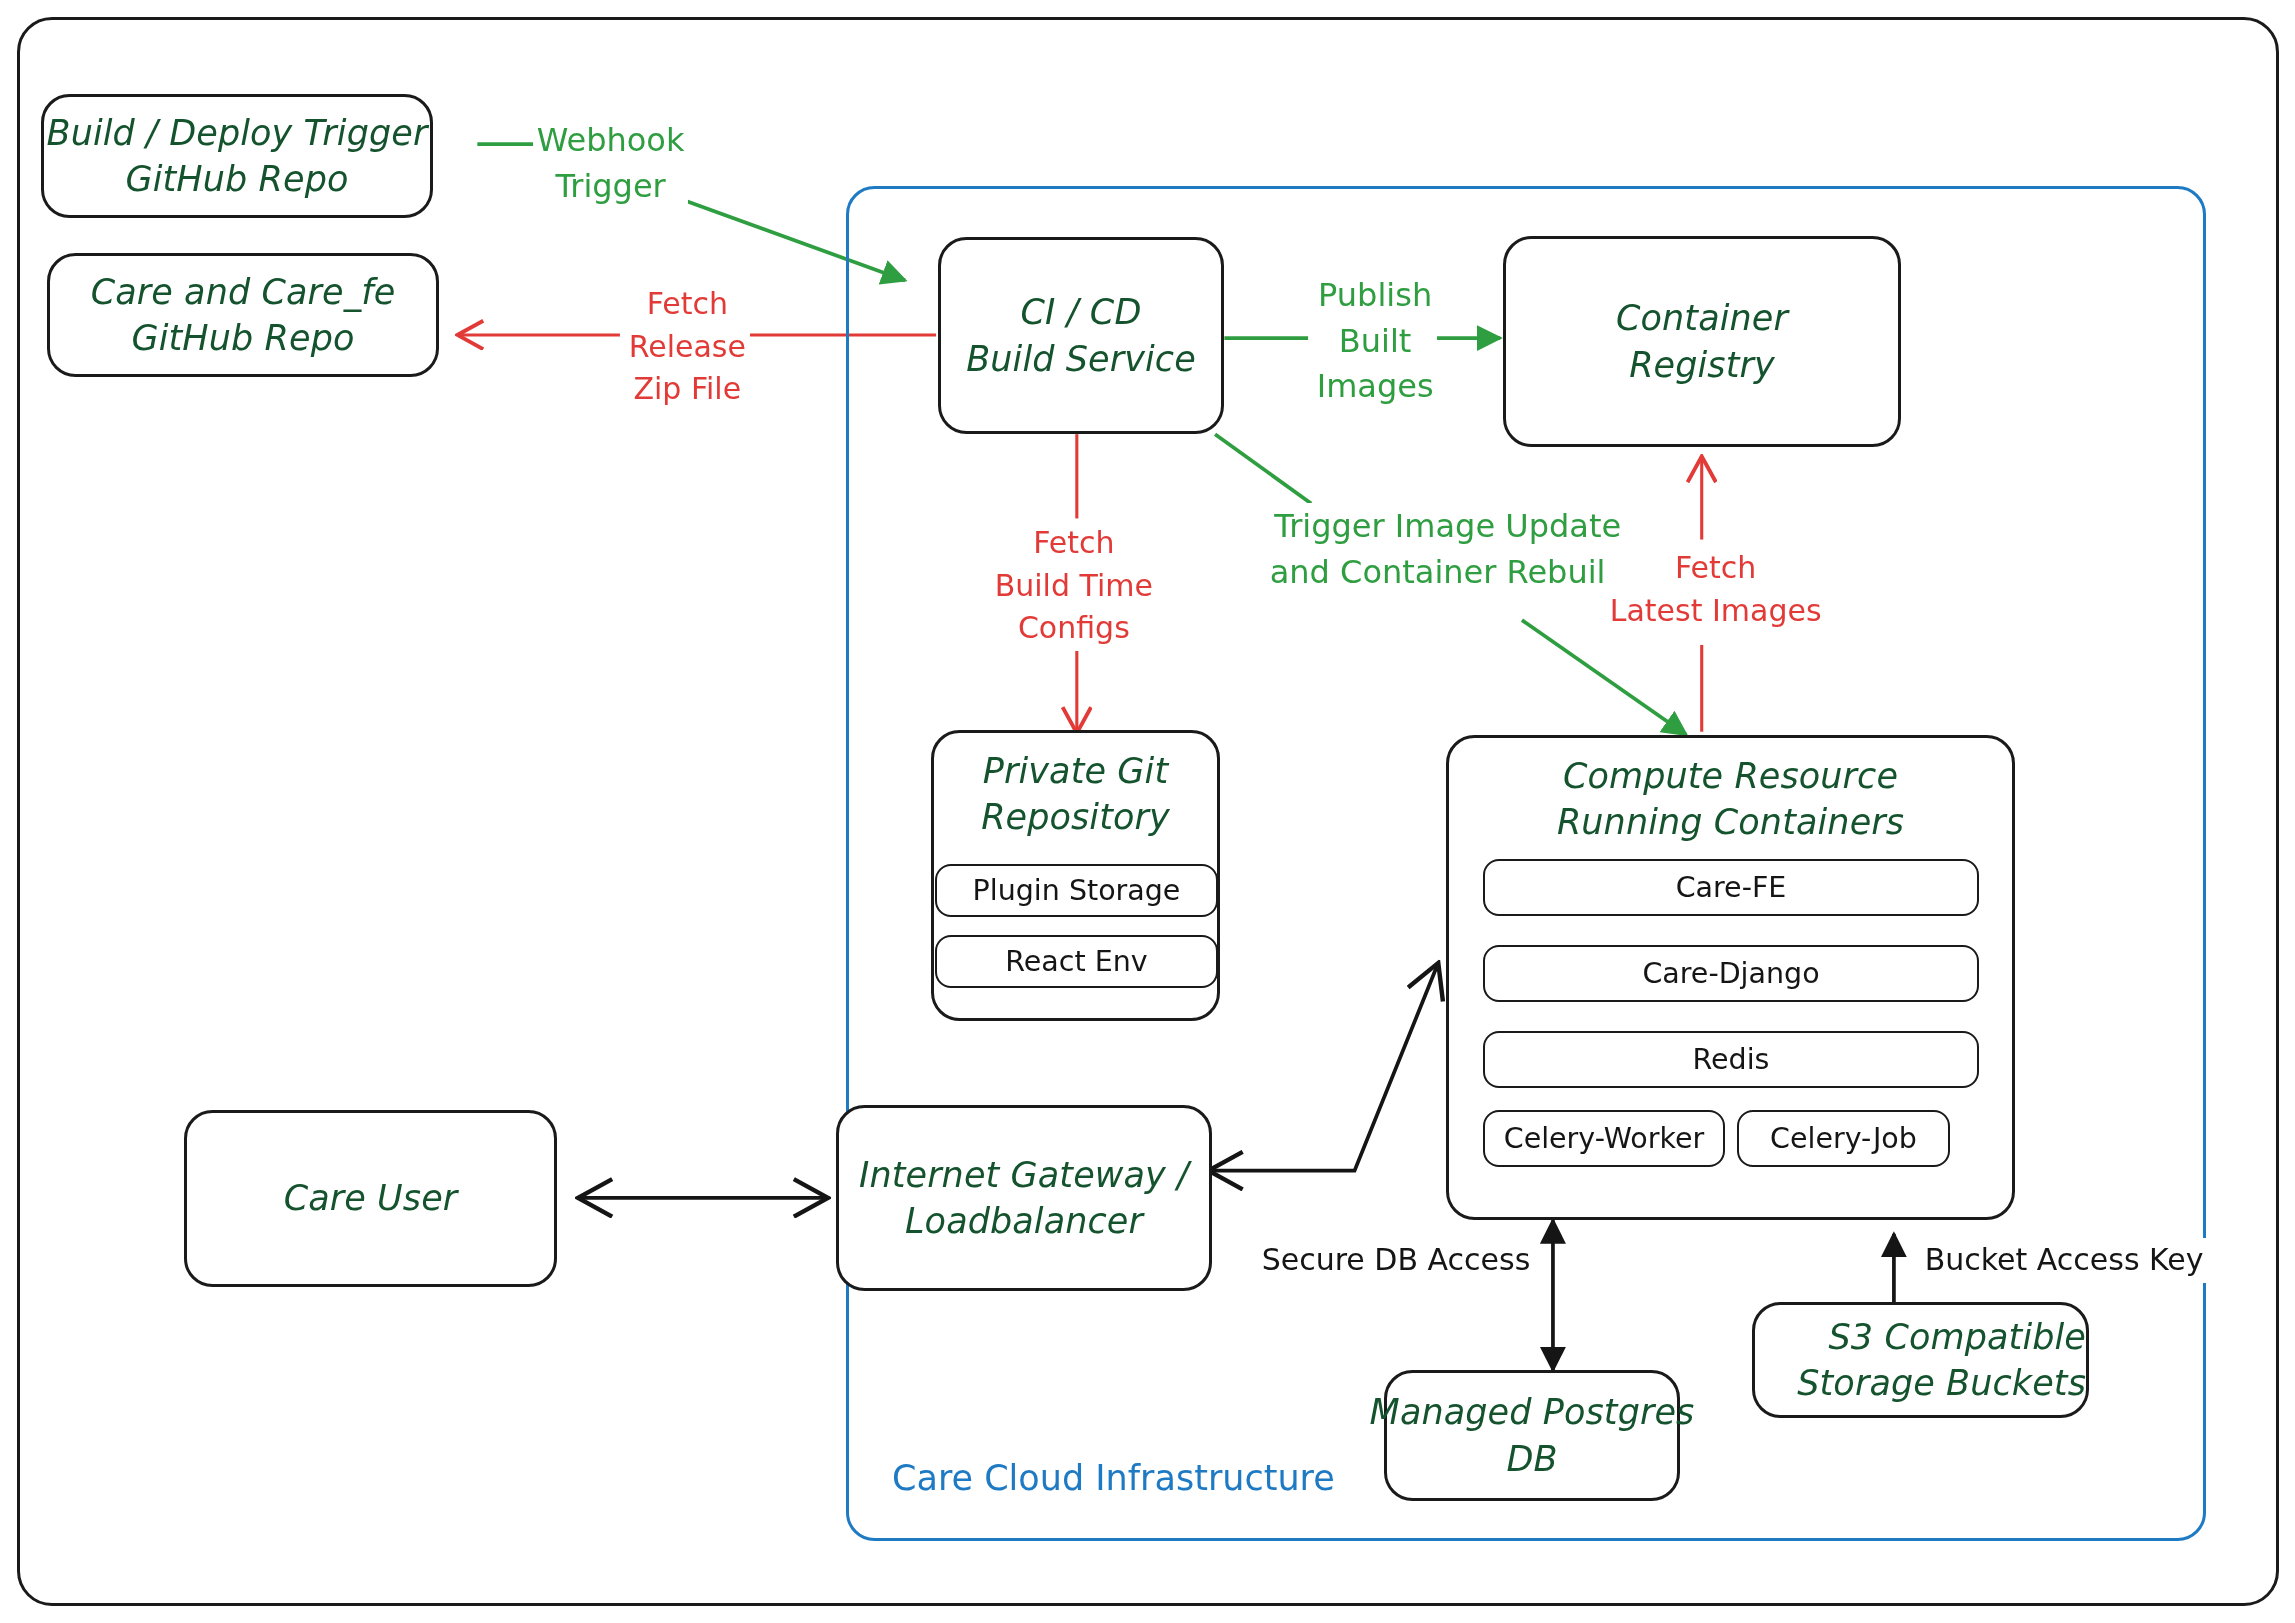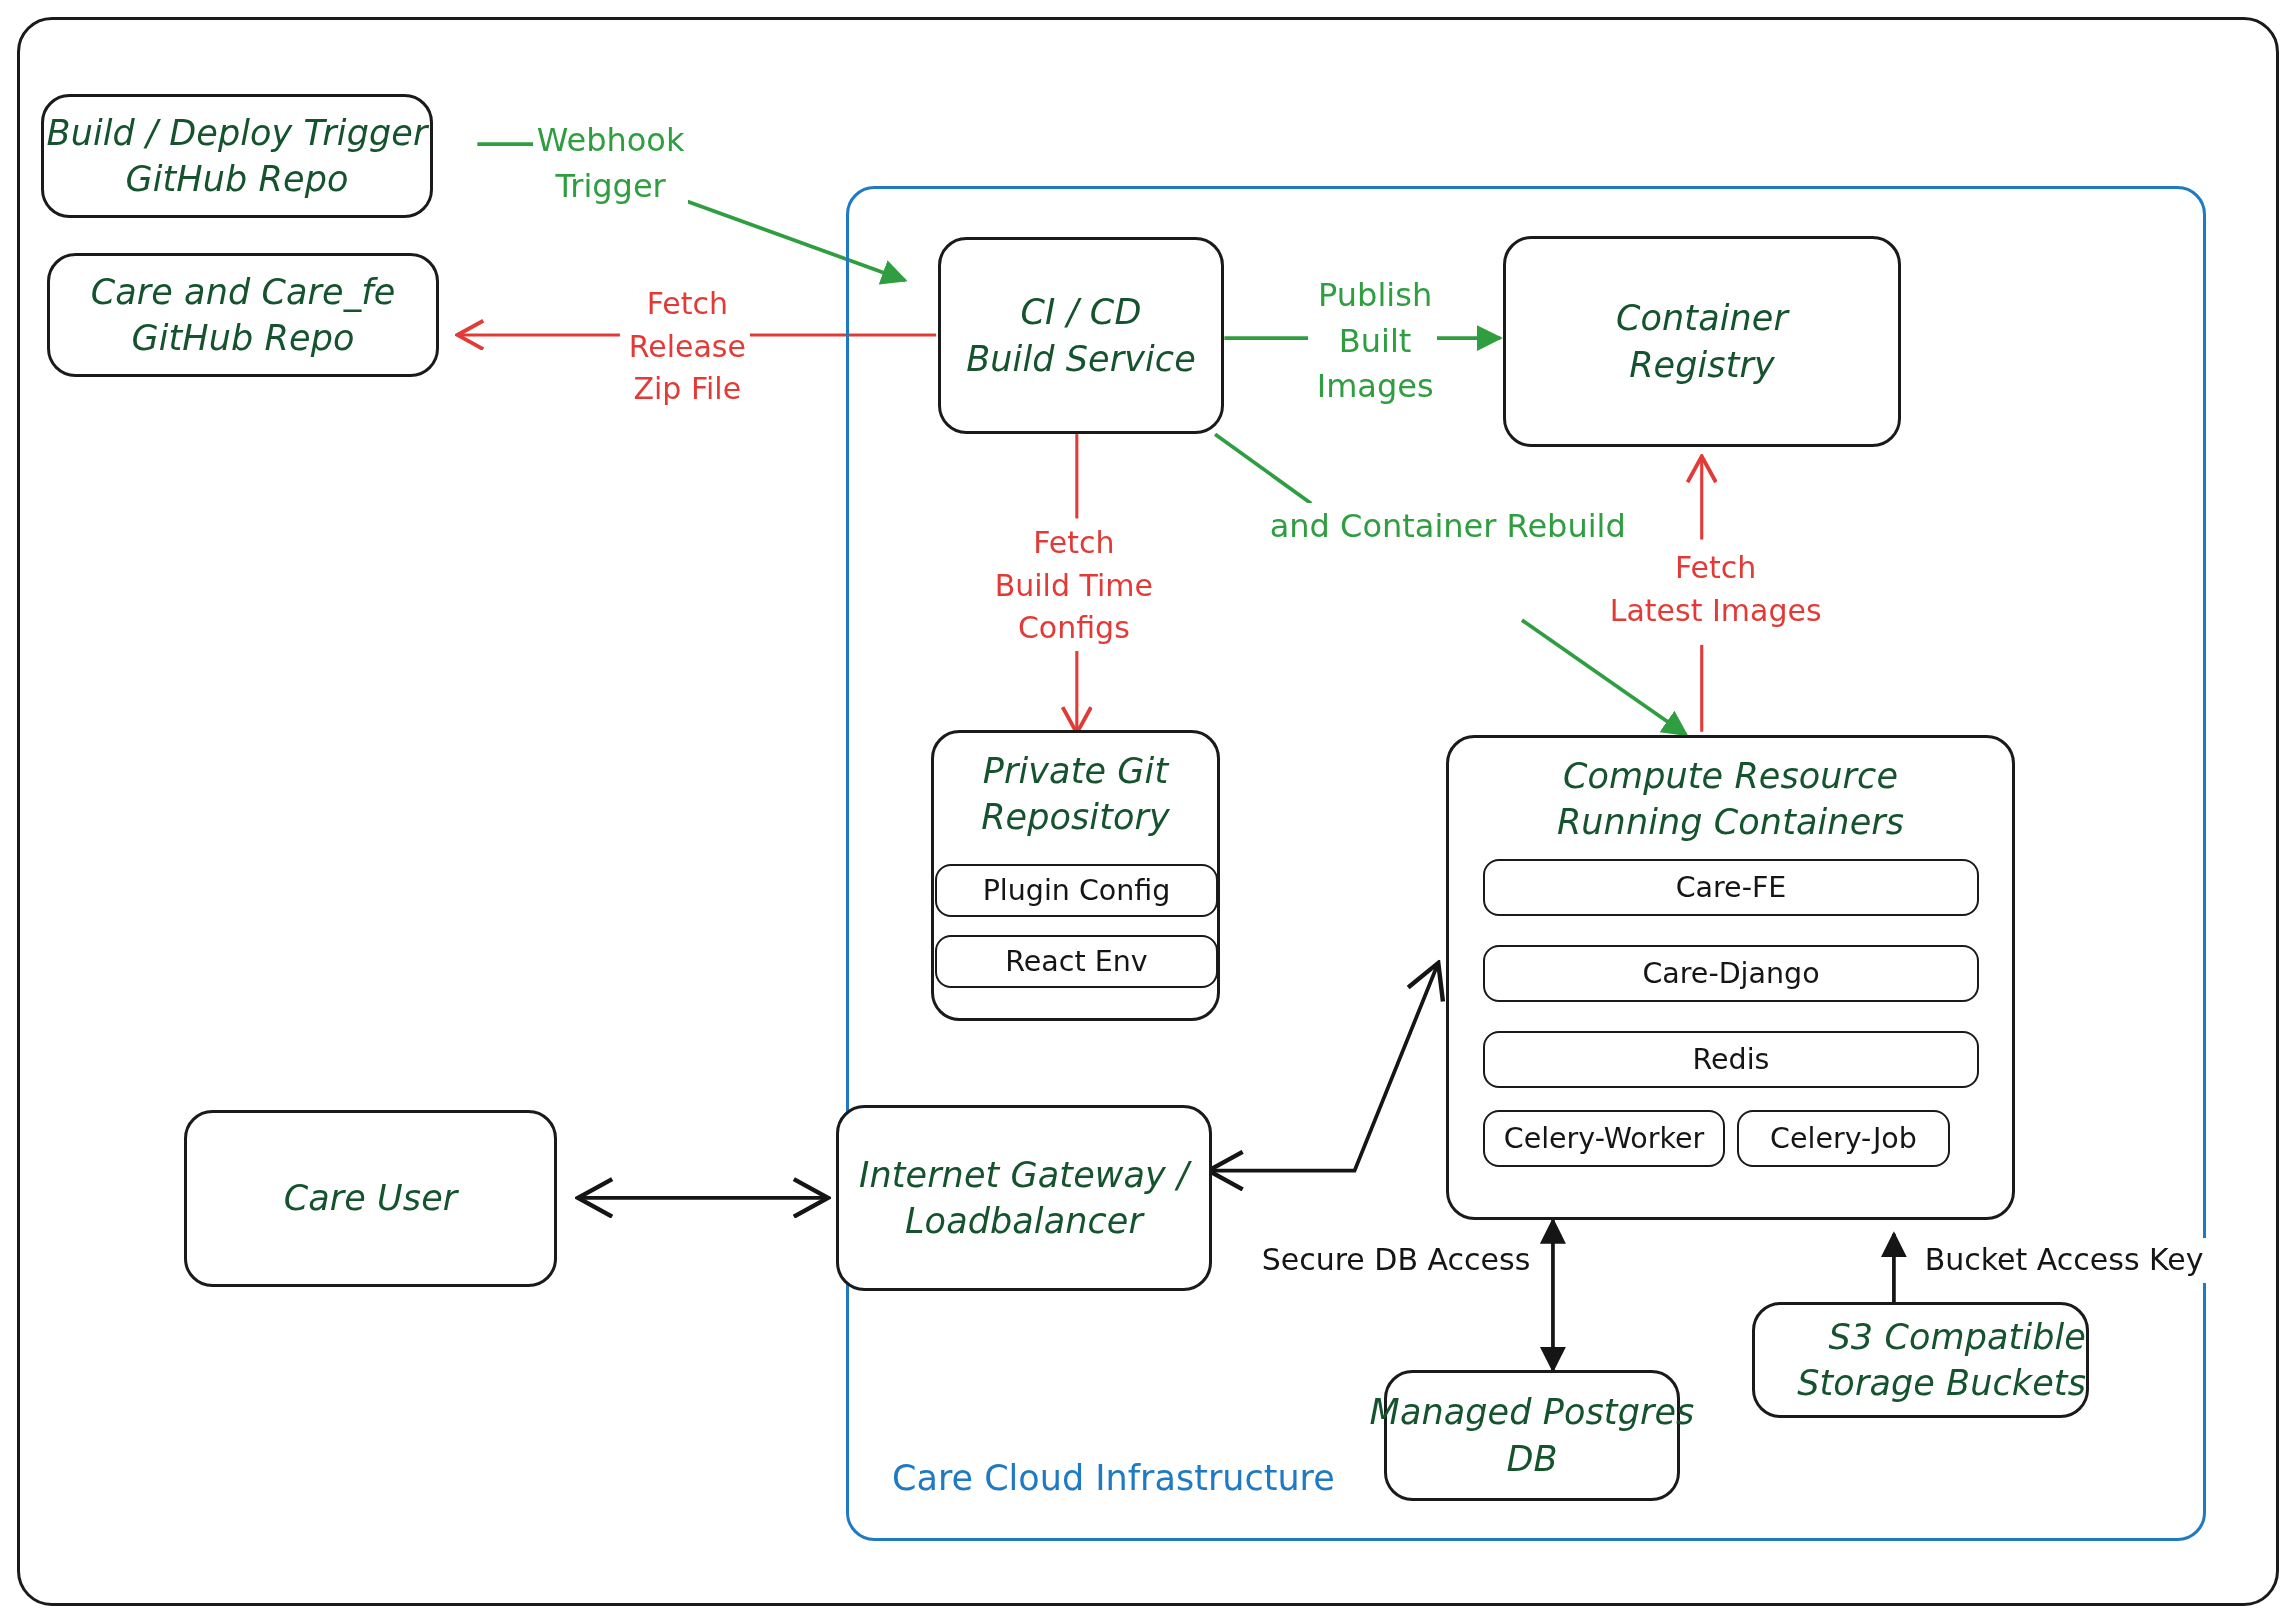--- a/index.html
+++ b/index.html
@@ -182,21 +182,21 @@
   <div class="node" style="left:1503px; top:236px; width:398px; height:211px;">
     <span class="ln">Container</span>
     <span class="ln">Registry</span>
   </div>
 
   <div class="node top-title" style="left:931px; top:730px; width:289px; height:291px;">
     <span class="ln">Private Git</span>
     <span class="ln">Repository</span>
   </div>
   <div class="subnode" style="left:935px; top:864px; width:283px; height:53px;">
-    <span>Plugin Config</span>
+    <span>Plugin Storage</span>
   </div>
   <div class="subnode" style="left:935px; top:935px; width:283px; height:53px;">
     <span>React Env</span>
   </div>
 
   <div class="node top-title" style="left:1446px; top:735px; width:569px; height:485px;">
     <span class="ln">Compute Resource</span>
     <span class="ln">Running Containers</span>
   </div>
   <div class="subnode" style="left:1483px; top:859px; width:496px; height:57px;">
@@ -251,20 +251,21 @@
     <span class="ln">Images</span>
   </div>
 
   <div class="edge-label lbl-red" style="left:991px; top:521px;">
     <span class="ln">Fetch</span>
     <span class="ln">Build Time</span>
     <span class="ln">Configs</span>
   </div>
 
   <div class="edge-label lbl-green" style="left:1266px; top:503px;">
+    <span class="ln">Trigger Image Update</span>
     <span class="ln">and Container Rebuild</span>
   </div>
 
   <div class="edge-label lbl-red" style="left:1606px; top:546px;">
     <span class="ln">Fetch</span>
     <span class="ln">Latest Images</span>
   </div>
 
   <div class="edge-label lbl-black" style="left:1258px; top:1238px;">
     <span class="ln">Secure DB Access</span>

